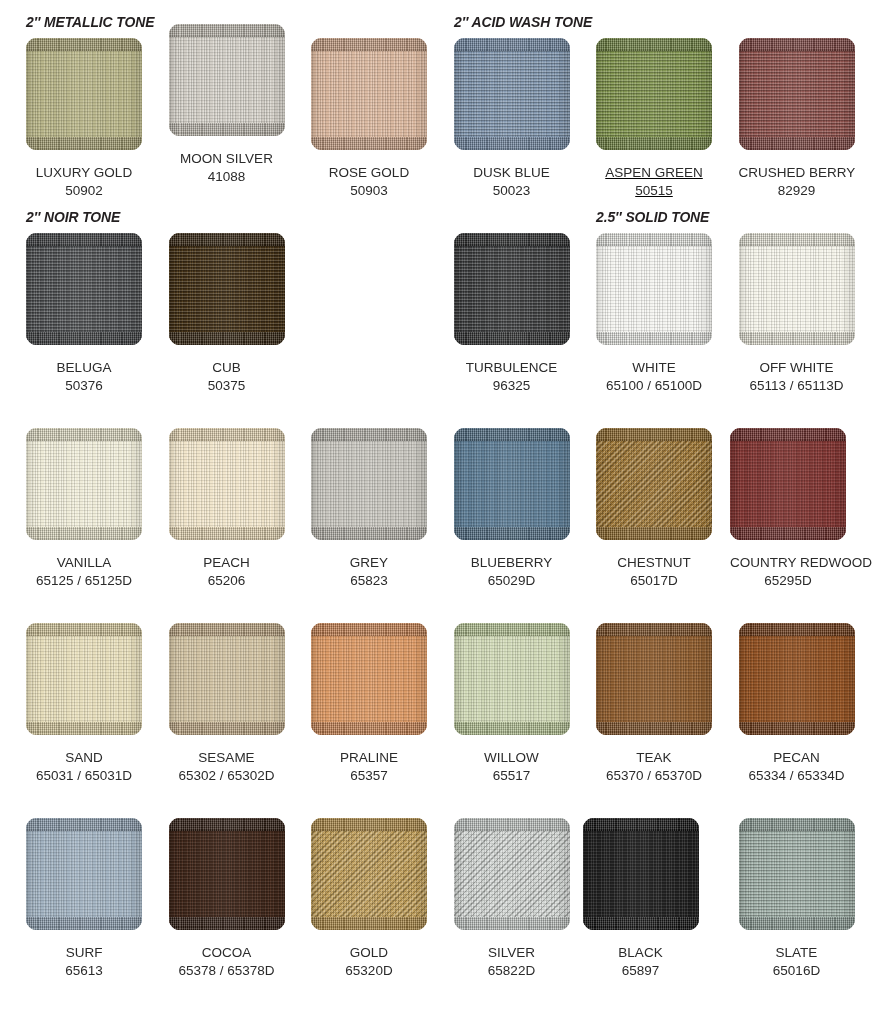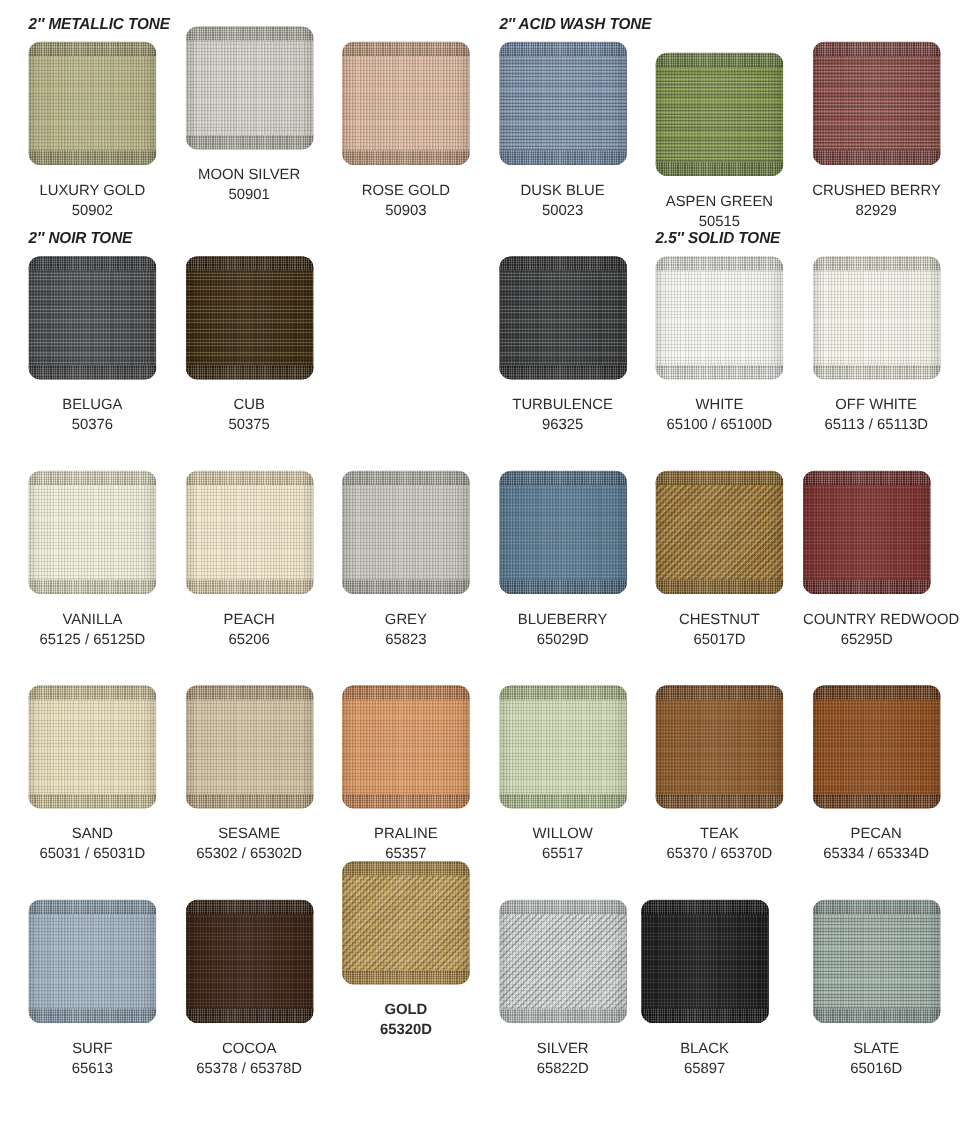--- a/index.html
+++ b/index.html
@@ -161,21 +161,21 @@
           <div class="base" style="background: rgb(207, 203, 195);"></div>
           <div class="warp" style="background: repeating-linear-gradient(to right, rgb(228, 225, 219) 0px, rgb(228, 225, 219) 0.8px, rgba(0, 0, 0, 0) 0.8px, rgba(0, 0, 0, 0) 1.1px, rgba(0, 0, 0, 0.16) 1.1px, rgba(0, 0, 0, 0.16) 1.9px, rgba(0, 0, 0, 0) 1.9px, rgba(0, 0, 0, 0) 2.6px); opacity: 0.75;"></div>
           <div class="weft" style="background: repeating-linear-gradient(rgba(255, 255, 255, 0.08) 0px, rgba(255, 255, 255, 0.08) 0.7px, rgba(0, 0, 0, 0) 0.7px, rgba(0, 0, 0, 0) 1.4px, rgba(0, 0, 0, 0.1) 1.4px, rgba(0, 0, 0, 0.1) 2.2px, rgba(0, 0, 0, 0) 2.2px, rgba(0, 0, 0, 0) 3px);"></div>
           <div class="twill" style="background: repeating-linear-gradient(135deg, rgba(255, 255, 255, 0.22) 0px, rgba(255, 255, 255, 0.22) 1.1px, rgba(0, 0, 0, 0) 1.1px, rgba(0, 0, 0, 0) 2.2px, rgba(0, 0, 0, 0.22) 2.2px, rgba(0, 0, 0, 0.22) 3.3px, rgba(0, 0, 0, 0) 3.3px, rgba(0, 0, 0, 0) 4.4px);"></div>
           <div class="band-top" style="background: repeating-linear-gradient(to right, rgba(255, 255, 255, 0.18) 0px, rgba(255, 255, 255, 0.18) 1px, rgba(0, 0, 0, 0.2) 1px, rgba(0, 0, 0, 0.2) 2.1px), repeating-linear-gradient(rgba(255, 255, 255, 0.14) 0px, rgba(255, 255, 255, 0.14) 1px, rgba(0, 0, 0, 0.16) 1px, rgba(0, 0, 0, 0.16) 2.1px) rgb(188, 183, 173);"></div>
           <div class="band-bottom" style="background: repeating-linear-gradient(to right, rgba(255, 255, 255, 0.18) 0px, rgba(255, 255, 255, 0.18) 1px, rgba(0, 0, 0, 0.2) 1px, rgba(0, 0, 0, 0.2) 2.1px), repeating-linear-gradient(rgba(255, 255, 255, 0.14) 0px, rgba(255, 255, 255, 0.14) 1px, rgba(0, 0, 0, 0.16) 1px, rgba(0, 0, 0, 0.16) 2.1px) rgb(188, 183, 173);"></div>
           <div class="shade"></div>
         </div>
         <div class="label">
           <span class="name">MOON SILVER</span>
-          <span class="code">50901</span>
+          <span class="code">41088</span>
         </div>
       </div>
     </div>
     <div class="cell" style="left: 297.5px; top: 38px;">
       <div style="margin-left: 13.5px;">
         <div class="swatch">
           <div class="base" style="background: rgb(215, 180, 155);"></div>
           <div class="warp" style="background: repeating-linear-gradient(to right, rgb(232, 203, 183) 0px, rgb(232, 203, 183) 0.8px, rgba(0, 0, 0, 0) 0.8px, rgba(0, 0, 0, 0) 1.1px, rgba(0, 0, 0, 0.16) 1.1px, rgba(0, 0, 0, 0.16) 1.9px, rgba(0, 0, 0, 0) 1.9px, rgba(0, 0, 0, 0) 2.6px); opacity: 0.75;"></div>
           <div class="weft" style="background: repeating-linear-gradient(rgba(255, 255, 255, 0.08) 0px, rgba(255, 255, 255, 0.08) 0.7px, rgba(0, 0, 0, 0) 0.7px, rgba(0, 0, 0, 0) 1.4px, rgba(0, 0, 0, 0.1) 1.4px, rgba(0, 0, 0, 0.1) 2.2px, rgba(0, 0, 0, 0) 2.2px, rgba(0, 0, 0, 0) 3px);"></div>
           <div class="twill" style="background: repeating-linear-gradient(135deg, rgba(255, 255, 255, 0.22) 0px, rgba(255, 255, 255, 0.22) 1.1px, rgba(0, 0, 0, 0) 1.1px, rgba(0, 0, 0, 0) 2.2px, rgba(0, 0, 0, 0.22) 2.2px, rgba(0, 0, 0, 0.22) 3.3px, rgba(0, 0, 0, 0) 3.3px, rgba(0, 0, 0, 0) 4.4px);"></div>
@@ -199,21 +199,21 @@
           <div class="band-top" style="background: repeating-linear-gradient(to right, rgba(255, 255, 255, 0.18) 0px, rgba(255, 255, 255, 0.18) 1px, rgba(0, 0, 0, 0.2) 1px, rgba(0, 0, 0, 0.2) 2.1px), repeating-linear-gradient(rgba(255, 255, 255, 0.14) 0px, rgba(255, 255, 255, 0.14) 1px, rgba(0, 0, 0, 0.16) 1px, rgba(0, 0, 0, 0.16) 2.1px) rgb(111, 133, 160);"></div>
           <div class="band-bottom" style="background: repeating-linear-gradient(to right, rgba(255, 255, 255, 0.18) 0px, rgba(255, 255, 255, 0.18) 1px, rgba(0, 0, 0, 0.2) 1px, rgba(0, 0, 0, 0.2) 2.1px), repeating-linear-gradient(rgba(255, 255, 255, 0.14) 0px, rgba(255, 255, 255, 0.14) 1px, rgba(0, 0, 0, 0.16) 1px, rgba(0, 0, 0, 0.16) 2.1px) rgb(111, 133, 160);"></div>
           <div class="shade"></div>
         </div>
         <div class="label">
           <span class="name">DUSK BLUE</span>
           <span class="code">50023</span>
         </div>
       </div>
     </div>
-    <div class="cell" style="left: 582.5px; top: 48px;">
+    <div class="cell" style="left: 582.5px; top: 38px; text-decoration: underline;">
       <div style="margin-left: 13.5px;">
         <div class="swatch">
           <div class="base" style="background: rgb(125, 145, 76);"></div>
           <div class="warp" style="background: repeating-linear-gradient(to right, rgb(146, 163, 100) 0px, rgb(146, 163, 100) 0.8px, rgba(0, 0, 0, 0) 0.8px, rgba(0, 0, 0, 0) 1.1px, rgba(0, 0, 0, 0.16) 1.1px, rgba(0, 0, 0, 0.16) 1.9px, rgba(0, 0, 0, 0) 1.9px, rgba(0, 0, 0, 0) 2.6px); opacity: 0.75;"></div>
           <div class="weft" style="background: repeating-linear-gradient(rgba(255, 255, 255, 0.176) 0px, rgba(255, 255, 255, 0.176) 0.7px, rgba(0, 0, 0, 0) 0.7px, rgba(0, 0, 0, 0) 1.4px, rgba(0, 0, 0, 0.22) 1.4px, rgba(0, 0, 0, 0.22) 2.2px, rgba(0, 0, 0, 0) 2.2px, rgba(0, 0, 0, 0) 3px);"></div>
           <div class="twill" style="background: repeating-linear-gradient(135deg, rgba(255, 255, 255, 0.22) 0px, rgba(255, 255, 255, 0.22) 1.1px, rgba(0, 0, 0, 0) 1.1px, rgba(0, 0, 0, 0) 2.2px, rgba(0, 0, 0, 0.22) 2.2px, rgba(0, 0, 0, 0.22) 3.3px, rgba(0, 0, 0, 0) 3.3px, rgba(0, 0, 0, 0) 4.4px);"></div>
           <div class="band-top" style="background: repeating-linear-gradient(to right, rgba(255, 255, 255, 0.18) 0px, rgba(255, 255, 255, 0.18) 1px, rgba(0, 0, 0, 0.2) 1px, rgba(0, 0, 0, 0.2) 2.1px), repeating-linear-gradient(rgba(255, 255, 255, 0.14) 0px, rgba(255, 255, 255, 0.14) 1px, rgba(0, 0, 0, 0.16) 1px, rgba(0, 0, 0, 0.16) 2.1px) rgb(109, 128, 64);"></div>
           <div class="band-bottom" style="background: repeating-linear-gradient(to right, rgba(255, 255, 255, 0.18) 0px, rgba(255, 255, 255, 0.18) 1px, rgba(0, 0, 0, 0.2) 1px, rgba(0, 0, 0, 0.2) 2.1px), repeating-linear-gradient(rgba(255, 255, 255, 0.14) 0px, rgba(255, 255, 255, 0.14) 1px, rgba(0, 0, 0, 0.16) 1px, rgba(0, 0, 0, 0.16) 2.1px) rgb(109, 128, 64);"></div>
           <div class="shade"></div>
         </div>
@@ -556,21 +556,21 @@
           <div class="band-top" style="background: repeating-linear-gradient(to right, rgba(255, 255, 255, 0.18) 0px, rgba(255, 255, 255, 0.18) 1px, rgba(0, 0, 0, 0.2) 1px, rgba(0, 0, 0, 0.2) 2.1px), repeating-linear-gradient(rgba(255, 255, 255, 0.14) 0px, rgba(255, 255, 255, 0.14) 1px, rgba(0, 0, 0, 0.16) 1px, rgba(0, 0, 0, 0.16) 2.1px) rgb(45, 26, 16);"></div>
           <div class="band-bottom" style="background: repeating-linear-gradient(to right, rgba(255, 255, 255, 0.18) 0px, rgba(255, 255, 255, 0.18) 1px, rgba(0, 0, 0, 0.2) 1px, rgba(0, 0, 0, 0.2) 2.1px), repeating-linear-gradient(rgba(255, 255, 255, 0.14) 0px, rgba(255, 255, 255, 0.14) 1px, rgba(0, 0, 0, 0.16) 1px, rgba(0, 0, 0, 0.16) 2.1px) rgb(45, 26, 16);"></div>
           <div class="shade"></div>
         </div>
         <div class="label">
           <span class="name">COCOA</span>
           <span class="code">65378 / 65378D</span>
         </div>
       </div>
     </div>
-    <div class="cell" style="left: 297.5px; top: 783px; font-weight: bold;">
+    <div class="cell" style="left: 297.5px; top: 818px;">
       <div style="margin-left: 13.5px;">
         <div class="swatch twill-on">
           <div class="base" style="background: rgb(188, 154, 85);"></div>
           <div class="warp" style="background: repeating-linear-gradient(to right, rgb(206, 175, 110) 0px, rgb(206, 175, 110) 0.8px, rgba(0, 0, 0, 0) 0.8px, rgba(0, 0, 0, 0) 1.1px, rgba(0, 0, 0, 0.16) 1.1px, rgba(0, 0, 0, 0.16) 1.9px, rgba(0, 0, 0, 0) 1.9px, rgba(0, 0, 0, 0) 2.6px); opacity: 0.75;"></div>
           <div class="weft" style="background: repeating-linear-gradient(rgba(255, 255, 255, 0.08) 0px, rgba(255, 255, 255, 0.08) 0.7px, rgba(0, 0, 0, 0) 0.7px, rgba(0, 0, 0, 0) 1.4px, rgba(0, 0, 0, 0.1) 1.4px, rgba(0, 0, 0, 0.1) 2.2px, rgba(0, 0, 0, 0) 2.2px, rgba(0, 0, 0, 0) 3px);"></div>
           <div class="twill" style="background: repeating-linear-gradient(135deg, rgba(255, 255, 255, 0.22) 0px, rgba(255, 255, 255, 0.22) 1.1px, rgba(0, 0, 0, 0) 1.1px, rgba(0, 0, 0, 0) 2.2px, rgba(0, 0, 0, 0.22) 2.2px, rgba(0, 0, 0, 0.22) 3.3px, rgba(0, 0, 0, 0) 3.3px, rgba(0, 0, 0, 0) 4.4px);"></div>
           <div class="band-top" style="background: repeating-linear-gradient(to right, rgba(255, 255, 255, 0.18) 0px, rgba(255, 255, 255, 0.18) 1px, rgba(0, 0, 0, 0.2) 1px, rgba(0, 0, 0, 0.2) 2.1px), repeating-linear-gradient(rgba(255, 255, 255, 0.14) 0px, rgba(255, 255, 255, 0.14) 1px, rgba(0, 0, 0, 0.16) 1px, rgba(0, 0, 0, 0.16) 2.1px) rgb(171, 136, 69);"></div>
           <div class="band-bottom" style="background: repeating-linear-gradient(to right, rgba(255, 255, 255, 0.18) 0px, rgba(255, 255, 255, 0.18) 1px, rgba(0, 0, 0, 0.2) 1px, rgba(0, 0, 0, 0.2) 2.1px), repeating-linear-gradient(rgba(255, 255, 255, 0.14) 0px, rgba(255, 255, 255, 0.14) 1px, rgba(0, 0, 0, 0.16) 1px, rgba(0, 0, 0, 0.16) 2.1px) rgb(171, 136, 69);"></div>
           <div class="shade"></div>
         </div>

